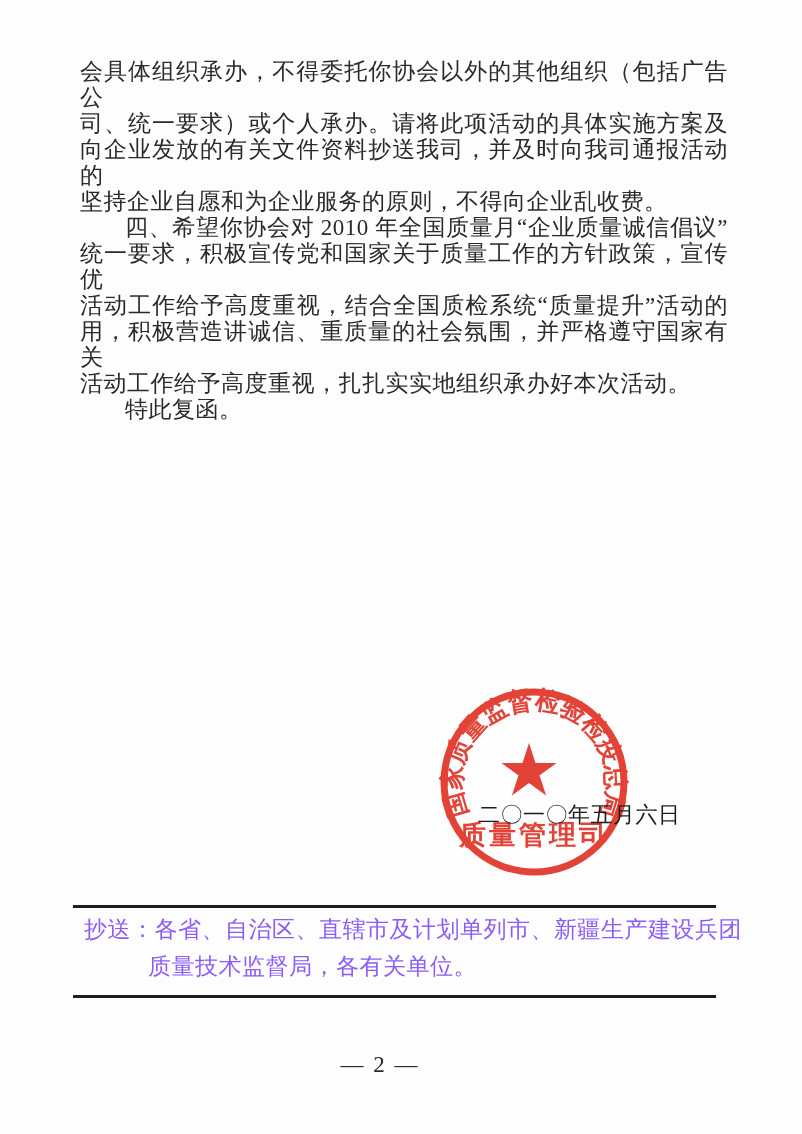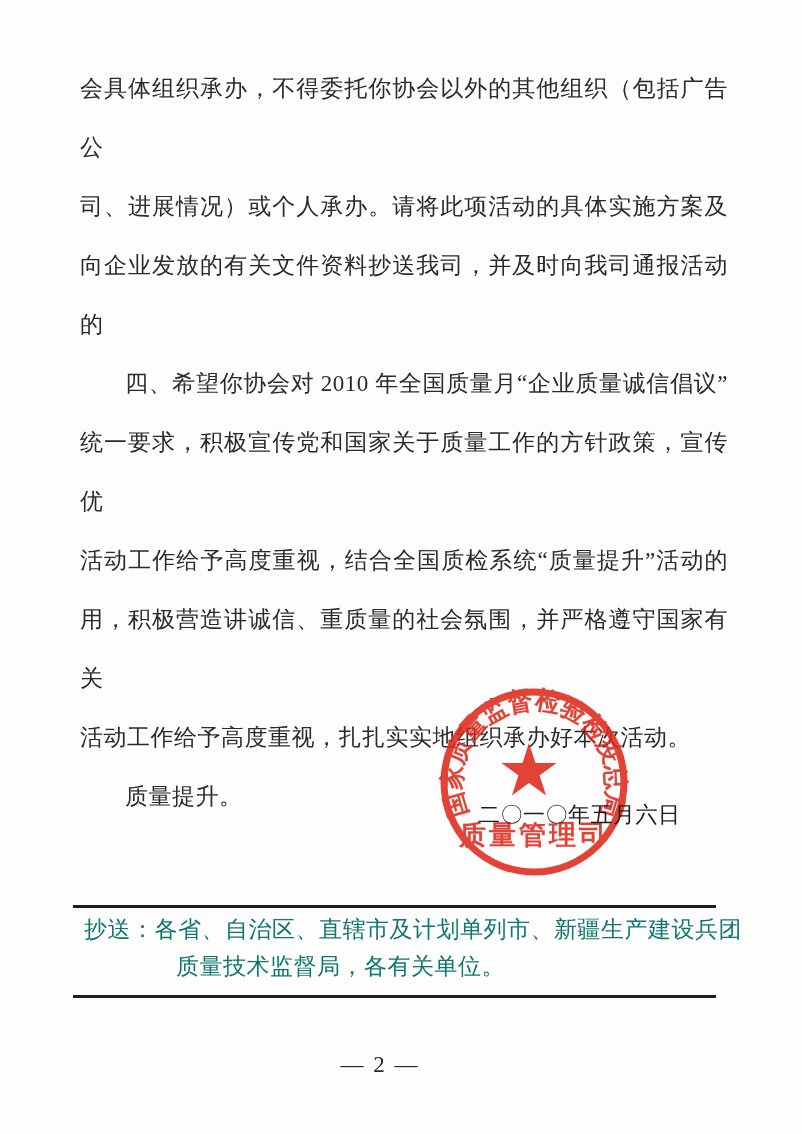--- a/index.html
+++ b/index.html
@@ -17,21 +17,21 @@
   }
   
   .body-text{
     position:absolute;
     left:80px;top:59px;
     width:648px;
     font-size:23px;
     color:#2a2a2a;
   }
   .line{
-    line-height:59px;
+    line-height:26px;
     white-space:nowrap;
     letter-spacing:0.5px;
   }
   .line.justify{
     white-space:normal;
     text-align:justify;
     text-align-last:justify;
   }
   .line.indent{ text-indent:45px; }
   
@@ -69,51 +69,52 @@
     position:absolute;
     left:73px;width:643px;height:3px;
     background:#1e1e1e;
   }
   .cc-rule.top{top:905px;}
   .cc-rule.bottom{top:995px;}
   .cc-line{
     position:absolute;
     font-size:23px;
     letter-spacing:0.5px;
-    color:#0f766e;
+    color:#8b5cf6;
     white-space:nowrap;
   }
   .cc-line.one{left:84px;top:914px;}
-  .cc-line.two{left:148px;top:951px;margin-left:28px;}
+  .cc-line.two{left:148px;top:951px;}
   
   .page-number{
     position:absolute;
     left:0;top:1052px;
     width:760px;
     text-align:center;
     font-size:23px;
     color:#2a2a2a;
     letter-spacing:2px;
   }
 </style>
 </head>
 <body>
 
 <div class="page">
 
   <div class="body-text" id="body-lines">
       <div class="line justify">会具体组织承办，不得委托你协会以外的其他组织（包括广告公</div>
-      <div class="line justify">司、进展情况）或个人承办。请将此项活动的具体实施方案及</div>
+      <div class="line justify">司、统一要求）或个人承办。请将此项活动的具体实施方案及</div>
       <div class="line justify">向企业发放的有关文件资料抄送我司，并及时向我司通报活动的</div>
+      <div class="line">坚持企业自愿和为企业服务的原则，不得向企业乱收费。</div>
       <div class="line justify indent">四、希望你协会对 2010 年全国质量月“企业质量诚信倡议”</div>
       <div class="line justify">统一要求，积极宣传党和国家关于质量工作的方针政策，宣传优</div>
       <div class="line justify">活动工作给予高度重视，结合全国质检系统“质量提升”活动的</div>
       <div class="line justify">用，积极营造讲诚信、重质量的社会氛围，并严格遵守国家有关</div>
       <div class="line">活动工作给予高度重视，扎扎实实地组织承办好本次活动。</div>
-      <div class="line indent">质量提升。</div>
+      <div class="line indent">特此复函。</div>
     </div>
 
   <div class="seal">
     <svg viewBox="0 0 194 194" xmlns="http://www.w3.org/2000/svg">
       <circle cx="97" cy="97" r="90" fill="none" stroke-width="7" stroke="#e02a1c"></circle>
       <polygon points="92,58 109.1,110.5 64.4,78 119.6,78 74.9,110.5" fill-rule="nonzero" fill="#e02a1c"></polygon>
       <path id="sealArcPath" d="M 33.8,133.5 A 73,73 0 1 1 160.2,133.5" fill="none"></path>
       <text class="seal-arc-text" fill="#e02a1c">
         <textPath href="#sealArcPath" startOffset="50%" text-anchor="middle" textLength="295" lengthAdjust="spacingAndGlyphs">国家质量监督检验检疫总局</textPath>
       </text>

